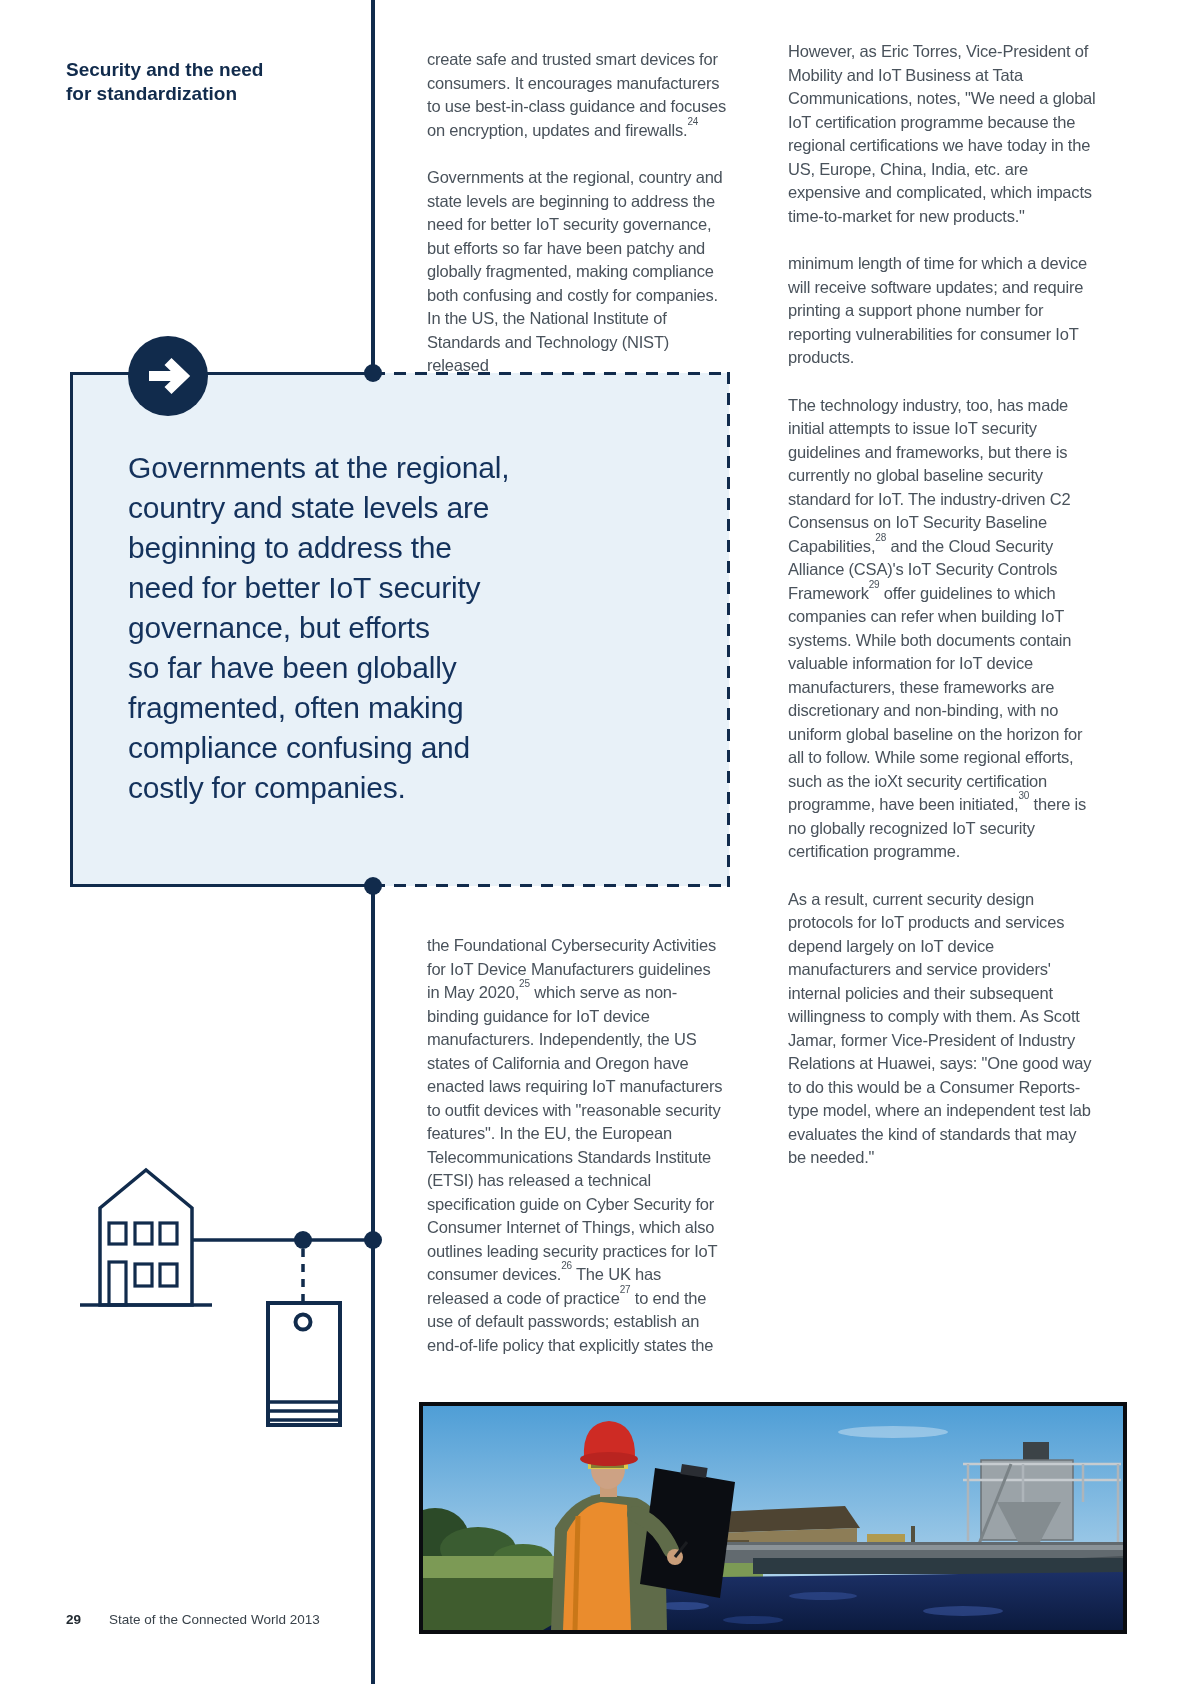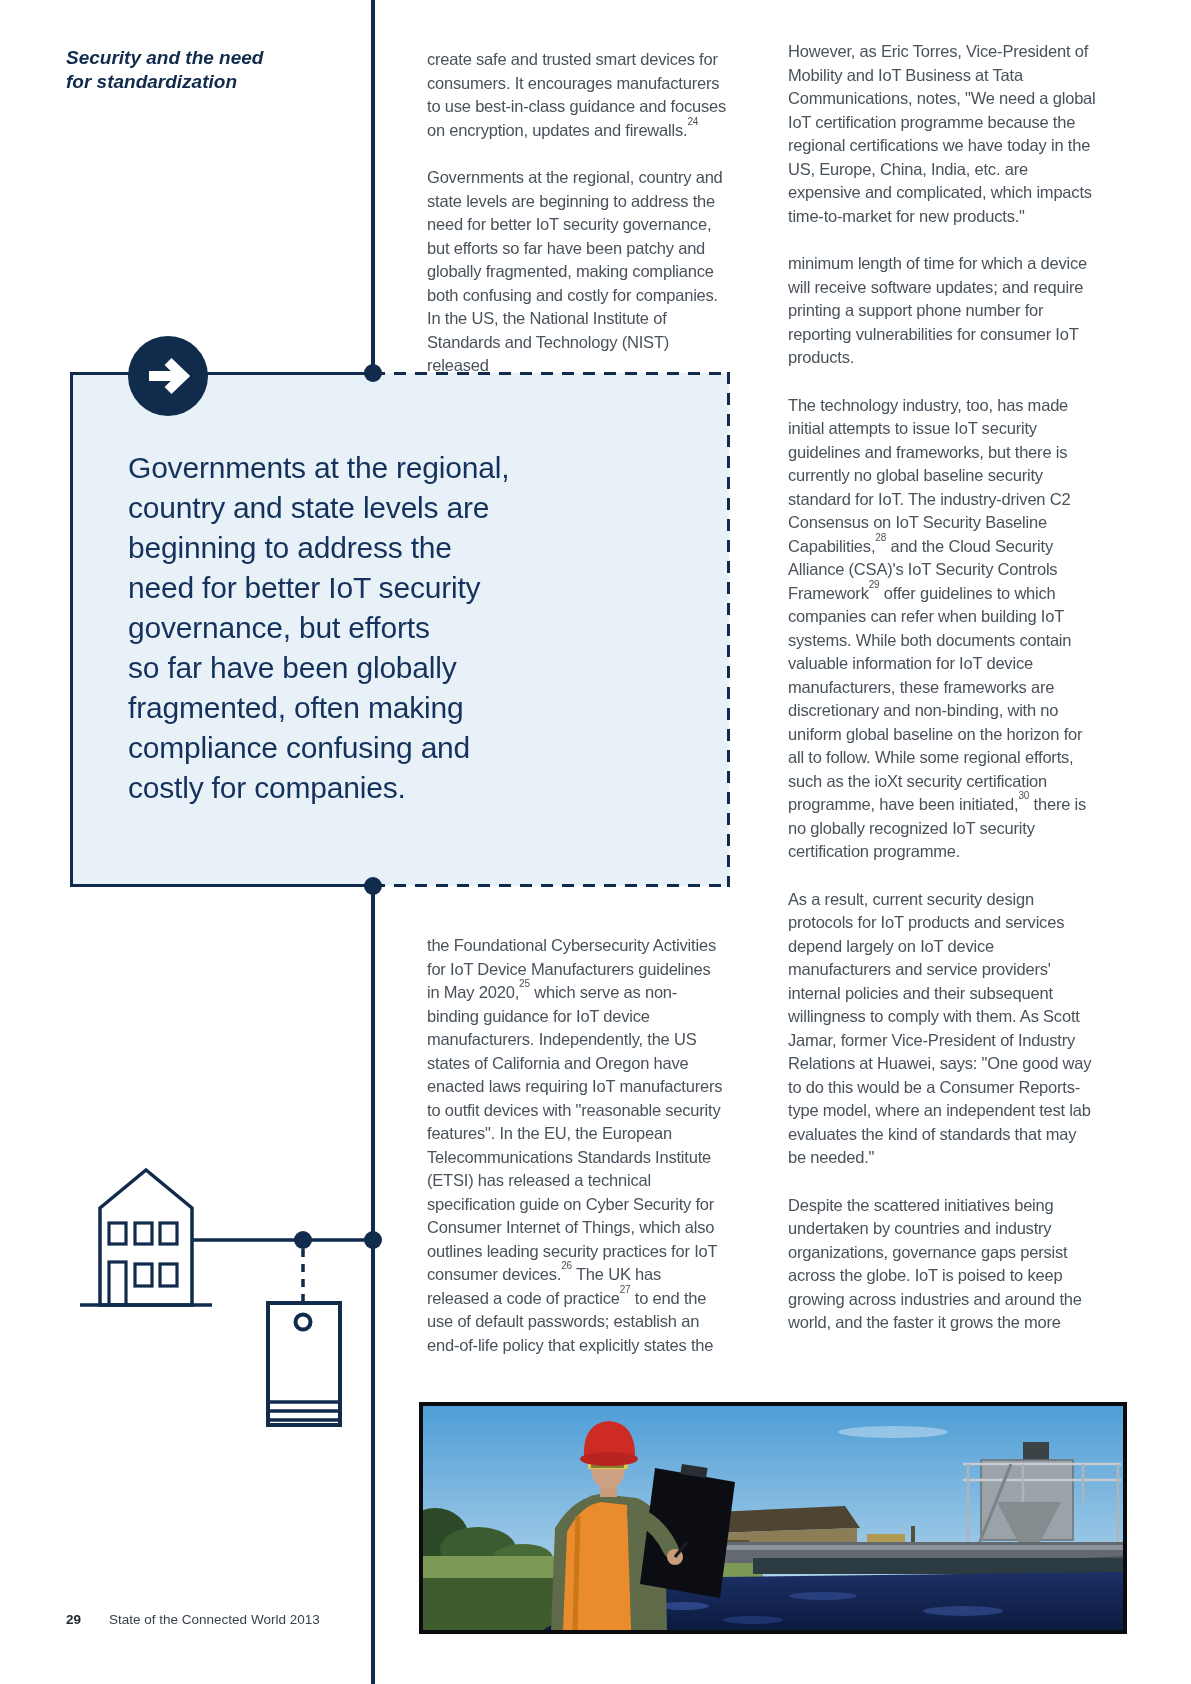--- a/index.html
+++ b/index.html
@@ -6,22 +6,22 @@
   .page{
     position:relative;width:1191px;height:1684px;margin:0 auto;background:#ffffff;
     font-family:"Liberation Sans","DejaVu Sans",sans-serif;overflow:hidden;
   }
   
   .vline{position:absolute;left:371px;width:4px;background:#112b4c;}
   .vline-top{top:0;height:370px;}
   .vline-bottom{top:885px;height:799px;}
   
   .side-heading{
-    position:absolute;left:66px;top:46px;width:280px;margin:0;
-    font-size:19px;line-height:24px;font-weight:bold;color:#112b4c;white-space:pre-line;font-style:italic;
+    position:absolute;left:66px;top:58px;width:280px;margin:0;
+    font-size:19px;line-height:24px;font-weight:bold;color:#112b4c;white-space:pre-line;
   }
   
   .col{position:absolute;color:#49525b;font-size:16.5px;line-height:23.5px;letter-spacing:-0.2px;}
   .col p{margin:0 0 24px 0;}
   .col sup{font-size:10px;line-height:0;position:relative;top:-0.45em;}
   .col-middle-top{left:427px;top:40px;width:300px;margin-top:8px;}
   .col-middle-bottom{left:427px;top:902px;width:300px;margin-top:32px;}
   .col-right{left:788px;top:40px;width:310px;}
   
   .callout{position:absolute;left:70px;top:372px;width:660px;height:515px;text-decoration:underline;}
@@ -67,21 +67,20 @@
   <div class="col col-middle-top">
     <p><span>create safe and trusted smart devices for consumers. It encourages manufacturers to use best-in-class guidance and focuses on encryption, updates and firewalls.</span><sup>24</sup></p>
     <p><span>Governments at the regional, country and state levels are beginning to address the need for better IoT security governance, but efforts so far have been patchy and globally fragmented, making compliance both confusing and costly for companies. In the US, the National Institute of Standards and Technology (NIST) released</span></p>
   </div>
 
   <div class="col col-right">
     <p><span>However, as Eric Torres, Vice-President of Mobility and IoT Business at Tata Communications, notes, "We need a global IoT certification programme because the regional certifications we have today in the US, Europe, China, India, etc. are expensive and complicated, which impacts time-to-market for new products."</span></p>
     <p><span>minimum length of time for which a device will receive software updates; and require printing a support phone number for reporting vulnerabilities for consumer IoT products.</span></p>
     <p><span>The technology industry, too, has made initial attempts to issue IoT security guidelines and frameworks, but there is currently no global baseline security standard for IoT. The industry-driven C2 Consensus on IoT Security Baseline Capabilities,</span><sup>28</sup><span> and the Cloud Security Alliance (CSA)'s IoT Security Controls Framework</span><sup>29</sup><span> offer guidelines to which companies can refer when building IoT systems. While both documents contain valuable information for IoT device manufacturers, these frameworks are discretionary and non-binding, with no uniform global baseline on the horizon for all to follow. While some regional efforts, such as the ioXt security certification programme, have been initiated,</span><sup>30</sup><span> there is no globally recognized IoT security certification programme.</span></p>
     <p><span>As a result, current security design protocols for IoT products and services depend largely on IoT device manufacturers and service providers' internal policies and their subsequent willingness to comply with them. As Scott Jamar, former Vice-President of Industry Relations at Huawei, says: "One good way to do this would be a Consumer Reports-type model, where an independent test lab evaluates the kind of standards that may be needed."</span></p>
-    <p><span>Despite the scattered initiatives being undertaken by countries and industry organizations, governance gaps persist across the globe. IoT is poised to keep growing across industries and around the world, and the faster it grows the more</span></p>
   </div>
 
   <div class="callout">
     <div class="callout-bg"></div>
     <div class="cb cb-left"></div>
     <div class="cb cb-top-solid"></div>
     <div class="cb-dash-h cb-top-dash"></div>
     <div class="cb cb-bottom-solid"></div>
     <div class="cb-dash-h cb-bottom-dash"></div>
     <div class="cb-right-dash"></div>

